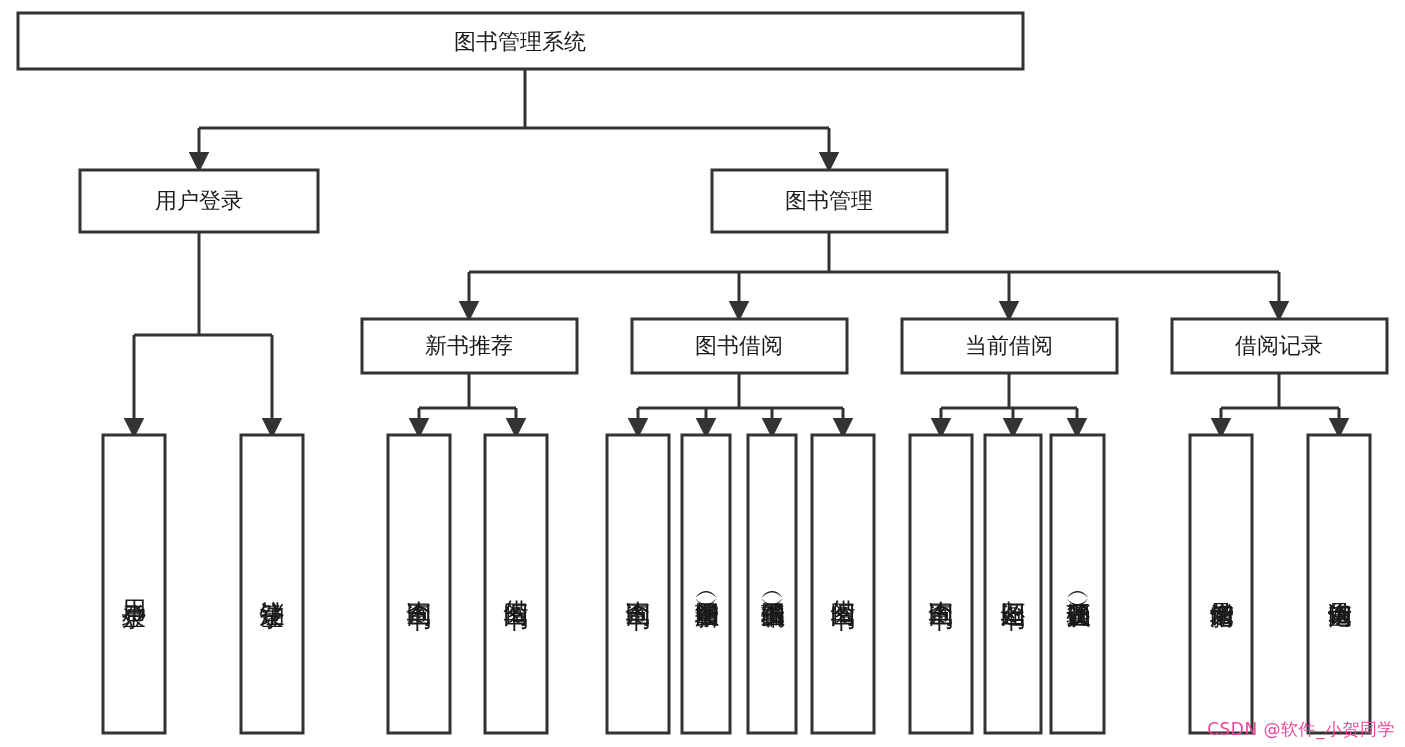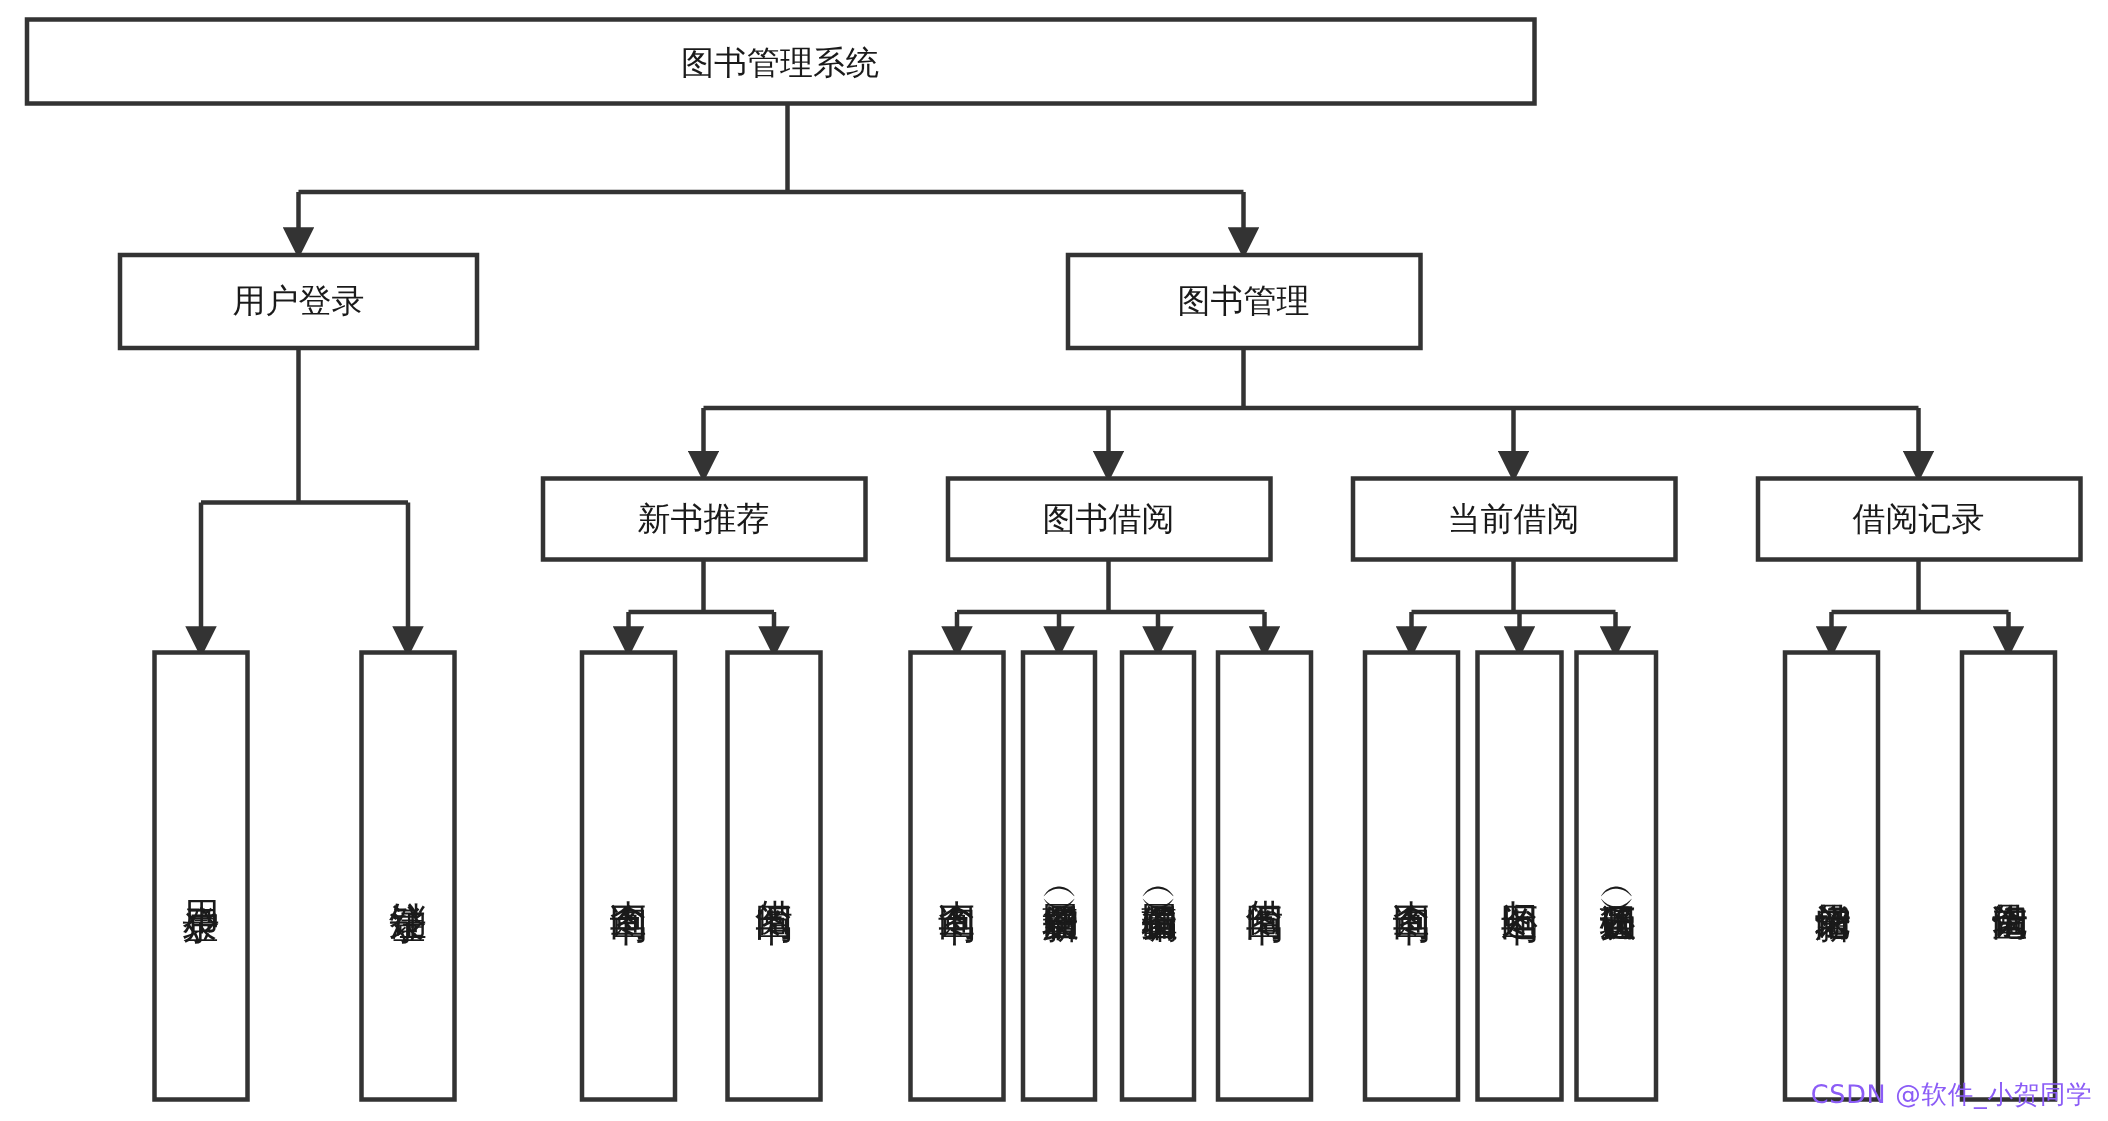--- a/index.html
+++ b/index.html
@@ -63,21 +63,21 @@
     align-items: center;
     justify-content: center;
     pointer-events: none;
   }
   .watermark {
     position: absolute;
     right: 10px;
     bottom: 6px;
     font-family: "DejaVu Sans", "Liberation Sans", sans-serif;
     font-size: 17px;
-    color: #8b5cf6;
+    color: #ec4899;
     letter-spacing: 0.5px;
     white-space: nowrap;
   }
 </style>
 </head>
 <body>
 
 <div id="diagram-root">
 
   <svg id="flow-svg" viewBox="0 0 1405 747">

